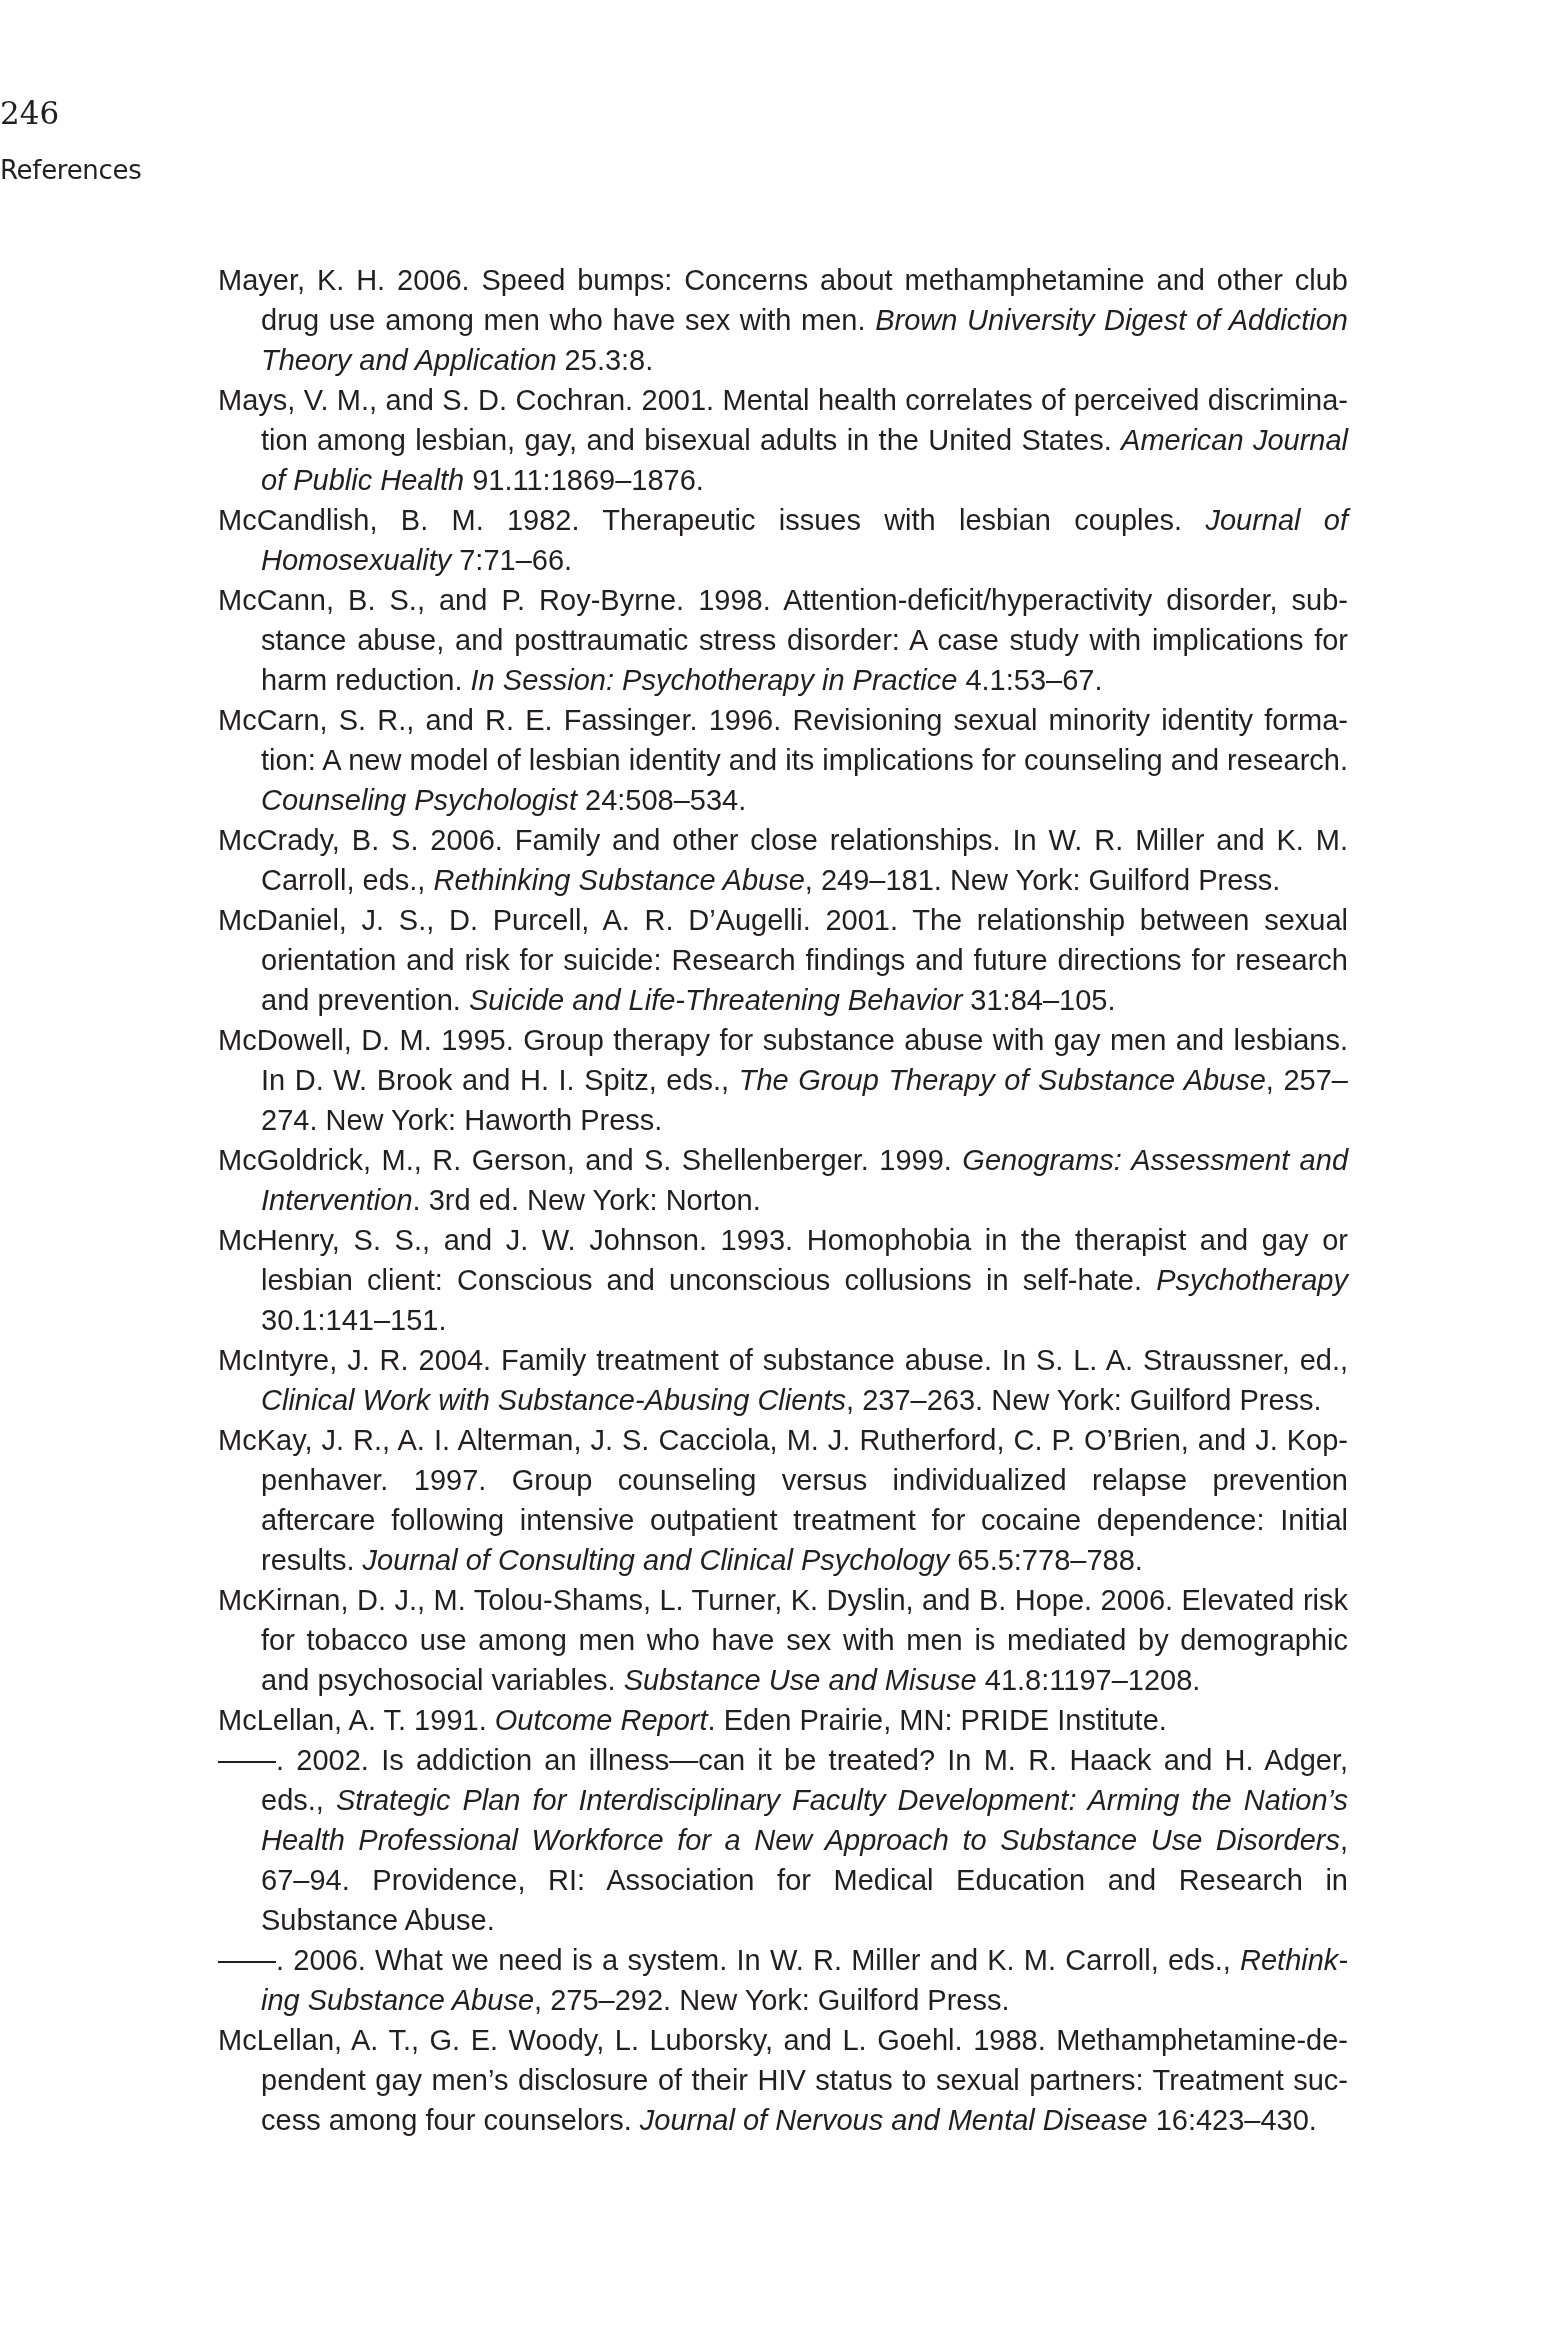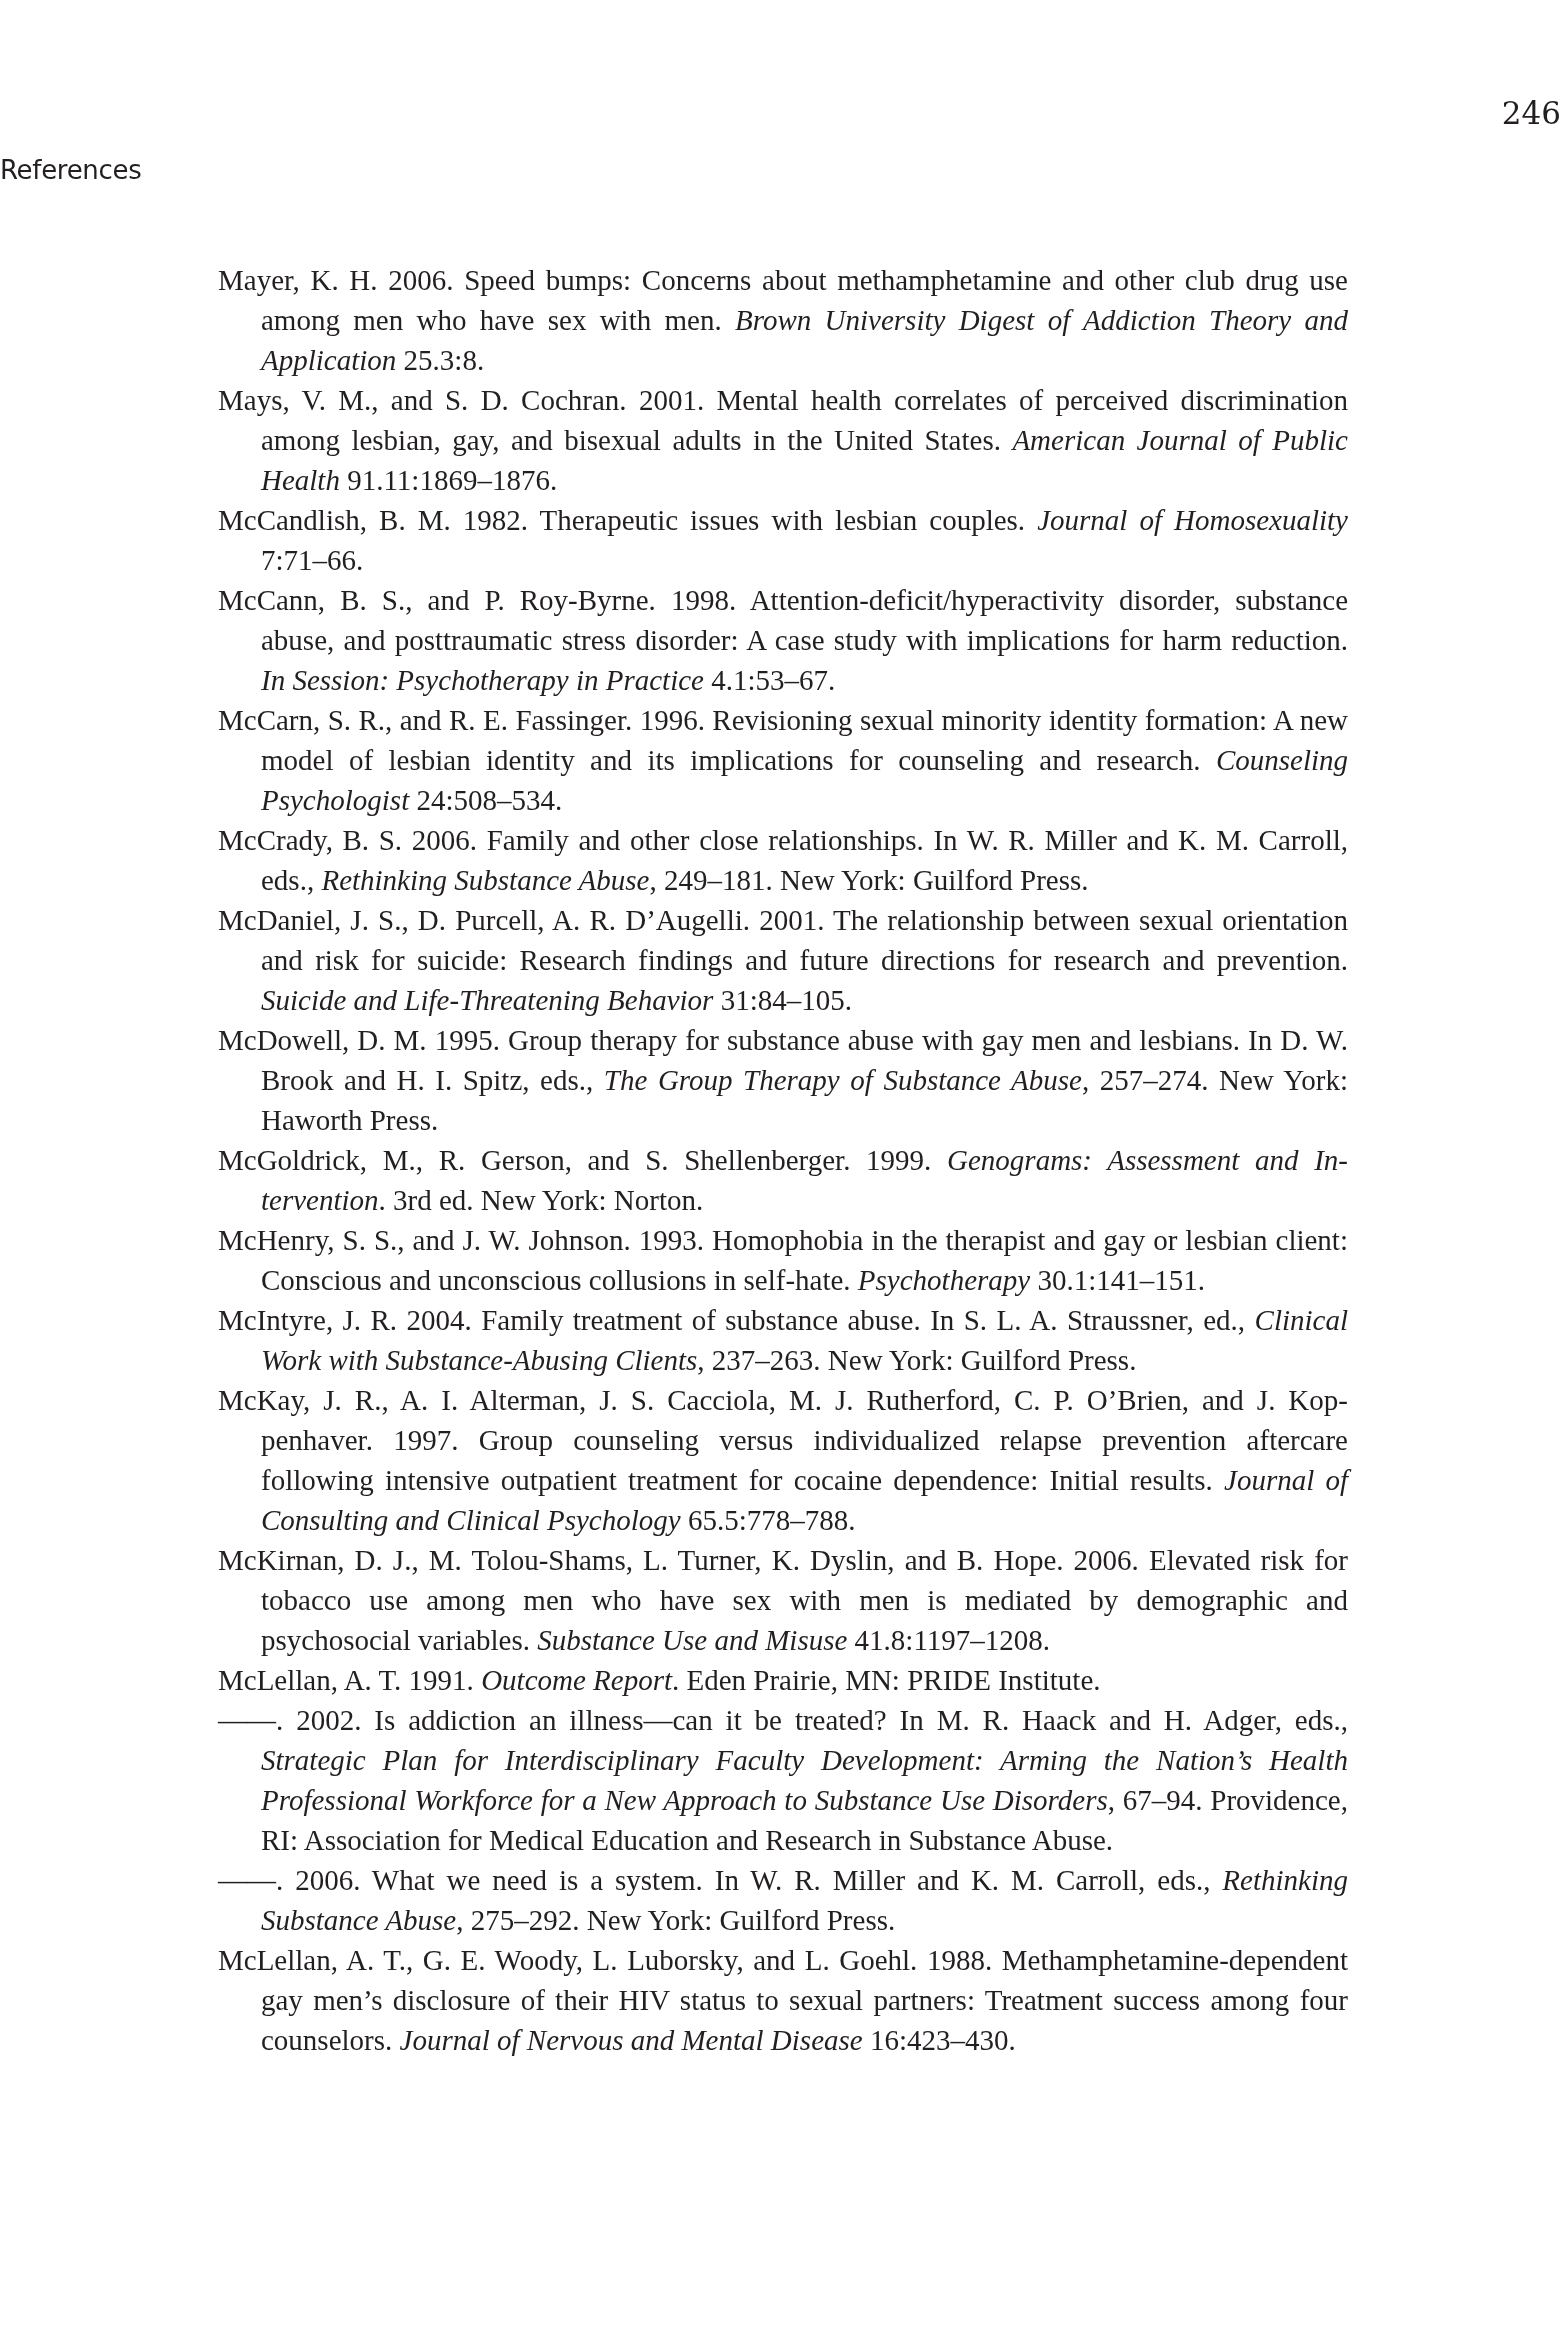--- a/index.html
+++ b/index.html
@@ -1,28 +1,28 @@
 <!DOCTYPE html>
 <html><head>
   <meta charset="utf-8">
   <style>
     html, body { margin: 0; padding: 0; background: #ffffff; }
     body { width: 1561px; height: 2341px; position: relative; overflow: hidden; color: #231f20; }
     .page-number {
-      position: absolute; left: 0; width: 100%; top: 94px; text-align: right;
+      position: absolute; left: 0; width: 100%; top: 94px; text-align: left;
       font-family: "DejaVu Serif", serif; font-size: 31px; line-height: 38px; color: #231f20;
     }
     .running-head {
       position: absolute; left: 0; width: 100%; top: 153px; text-align: left;
       font-family: "DejaVu Sans", sans-serif; font-size: 26px; line-height: 34px; letter-spacing: -0.3px; color: #231f20;
     }
     .ref-list {
       position: absolute; left: 218px; top: 260px; width: 1130px;
       margin: 0; padding: 0; list-style: none;
-      font-family: Liberation Serif, serif; font-size: 29px; line-height: 40px;
+      font-family: Liberation Sans, sans-serif; font-size: 29px; line-height: 40px;
       text-align: justify; hyphens: manual;
     }
     .ref {
       padding-left: 43px; text-indent: -43px; margin: 0;
     }
     .ref .it { font-style: italic; }
   </style>
 </head>
 <body>
 

